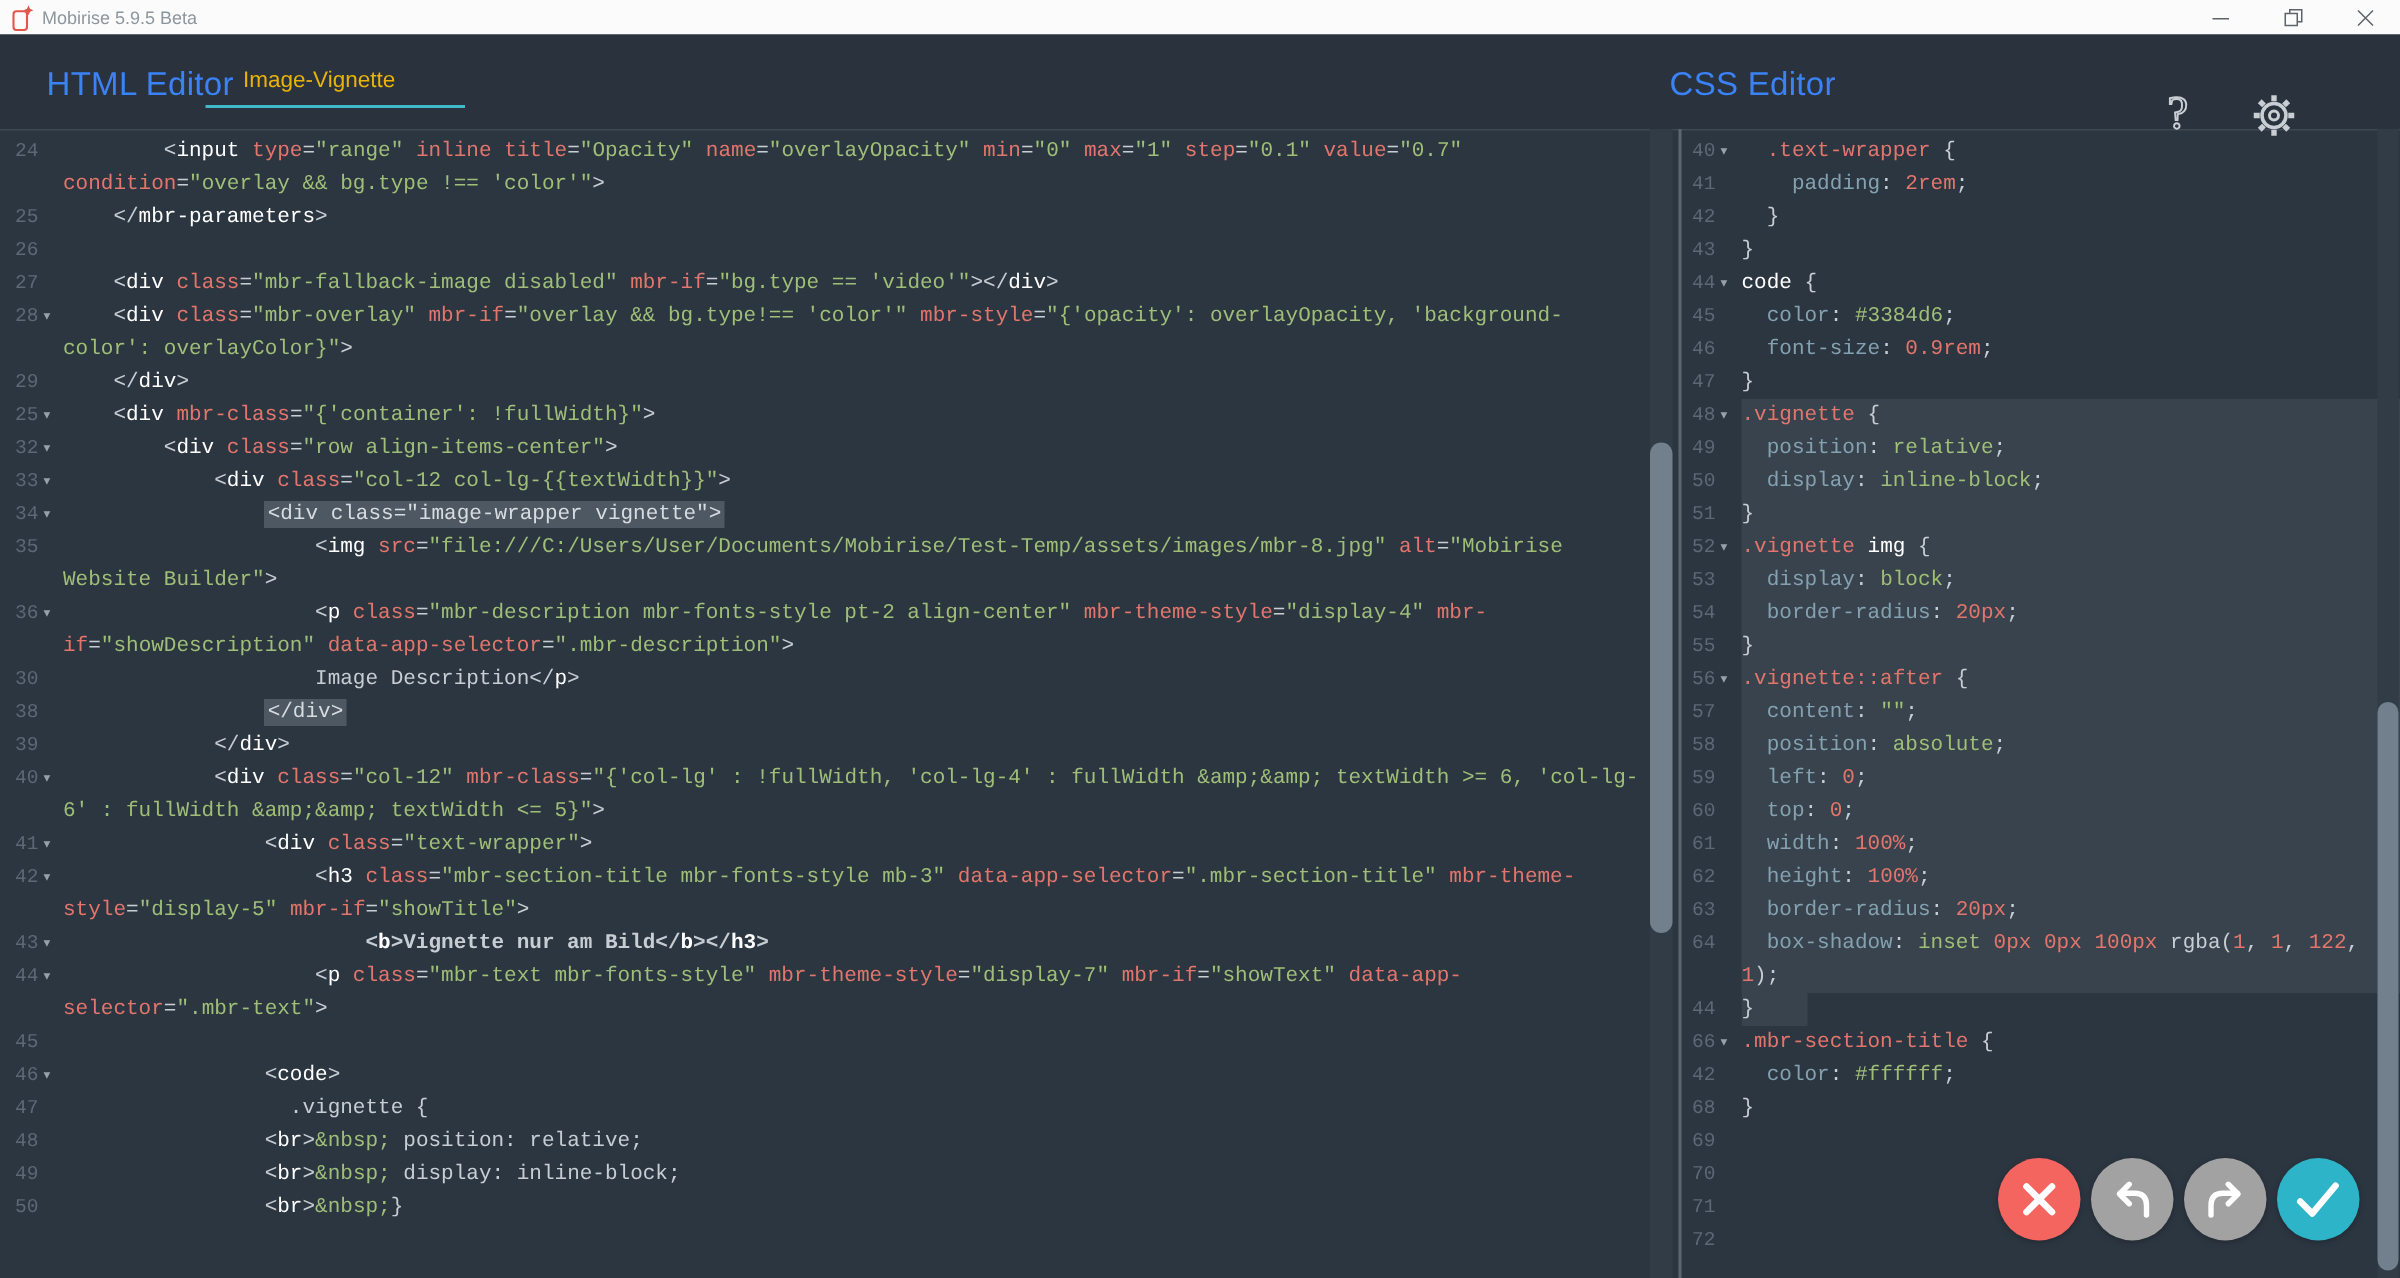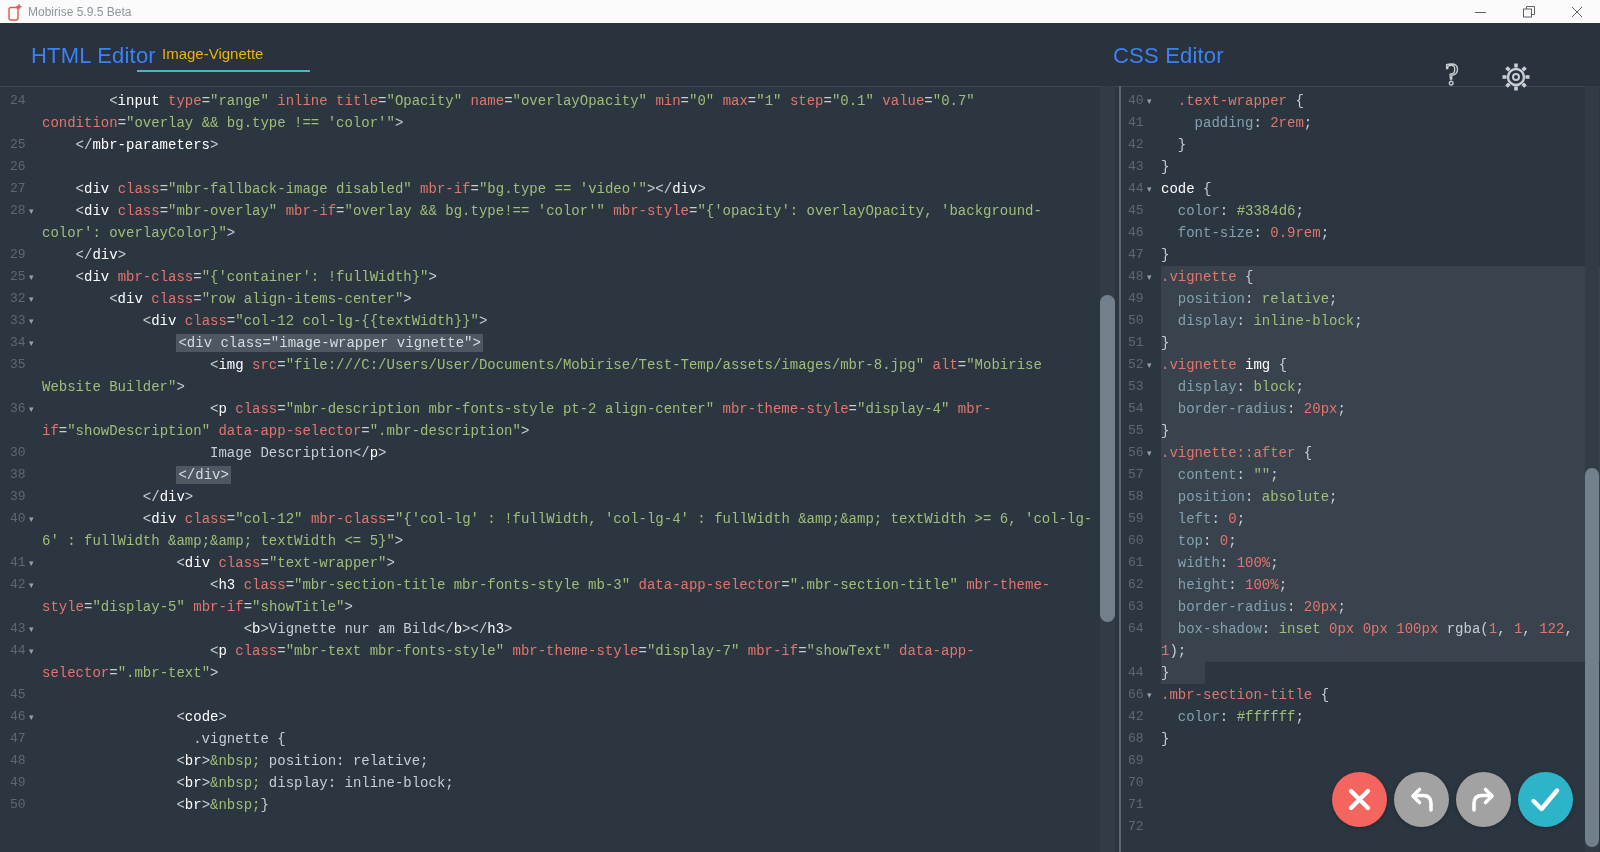--- a/index.html
+++ b/index.html
@@ -143,21 +143,21 @@
         <div class="crow"><span class="gut"><span class="ln">36</span><span class="fold">▾</span></span><span class="codeln" style="padding-left: 20ch;"><span class="tk-p">&lt;</span><span class="tk-t">p</span><span class="tk-p"> </span><span class="tk-a">class</span><span class="tk-p">=</span><span class="tk-s">"mbr-description mbr-fonts-style pt-2 align-center"</span><span class="tk-p"> </span><span class="tk-a">mbr-theme-style</span><span class="tk-p">=</span><span class="tk-s">"display-4"</span><span class="tk-p"> </span><span class="tk-a">mbr-</span></span></div>
         <div class="crow"><span class="gut"><span class="ln"></span><span class="fold"></span></span><span class="codeln" style="padding-left: 0ch;"><span class="tk-a">if</span><span class="tk-p">=</span><span class="tk-s">"showDescription"</span><span class="tk-p"> </span><span class="tk-a">data-app-selector</span><span class="tk-p">=</span><span class="tk-s">".mbr-description"</span><span class="tk-p">&gt;</span></span></div>
         <div class="crow"><span class="gut"><span class="ln">30</span><span class="fold"></span></span><span class="codeln" style="padding-left: 20ch;"><span class="tk-p">Image Description&lt;/</span><span class="tk-t">p</span><span class="tk-p">&gt;</span></span></div>
         <div class="crow"><span class="gut"><span class="ln">38</span><span class="fold"></span></span><span class="codeln" style="padding-left: 16ch;"><span class="tk-sel">&lt;/div&gt;</span></span></div>
         <div class="crow"><span class="gut"><span class="ln">39</span><span class="fold"></span></span><span class="codeln" style="padding-left: 12ch;"><span class="tk-p">&lt;/</span><span class="tk-t">div</span><span class="tk-p">&gt;</span></span></div>
         <div class="crow"><span class="gut"><span class="ln">40</span><span class="fold">▾</span></span><span class="codeln" style="padding-left: 12ch;"><span class="tk-p">&lt;</span><span class="tk-t">div</span><span class="tk-p"> </span><span class="tk-a">class</span><span class="tk-p">=</span><span class="tk-s">"col-12"</span><span class="tk-p"> </span><span class="tk-a">mbr-class</span><span class="tk-p">=</span><span class="tk-s">"{'col-lg' : !fullWidth, 'col-lg-4' : fullWidth &amp;amp;&amp;amp; textWidth &gt;= 6, 'col-lg-</span></span></div>
         <div class="crow"><span class="gut"><span class="ln"></span><span class="fold"></span></span><span class="codeln" style="padding-left: 0ch;"><span class="tk-s">6' : fullWidth &amp;amp;&amp;amp; textWidth &lt;= 5}"</span><span class="tk-p">&gt;</span></span></div>
         <div class="crow"><span class="gut"><span class="ln">41</span><span class="fold">▾</span></span><span class="codeln" style="padding-left: 16ch;"><span class="tk-p">&lt;</span><span class="tk-t">div</span><span class="tk-p"> </span><span class="tk-a">class</span><span class="tk-p">=</span><span class="tk-s">"text-wrapper"</span><span class="tk-p">&gt;</span></span></div>
         <div class="crow"><span class="gut"><span class="ln">42</span><span class="fold">▾</span></span><span class="codeln" style="padding-left: 20ch;"><span class="tk-p">&lt;</span><span class="tk-t">h3</span><span class="tk-p"> </span><span class="tk-a">class</span><span class="tk-p">=</span><span class="tk-s">"mbr-section-title mbr-fonts-style mb-3"</span><span class="tk-p"> </span><span class="tk-a">data-app-selector</span><span class="tk-p">=</span><span class="tk-s">".mbr-section-title"</span><span class="tk-p"> </span><span class="tk-a">mbr-theme-</span></span></div>
         <div class="crow"><span class="gut"><span class="ln"></span><span class="fold"></span></span><span class="codeln" style="padding-left: 0ch;"><span class="tk-a">style</span><span class="tk-p">=</span><span class="tk-s">"display-5"</span><span class="tk-p"> </span><span class="tk-a">mbr-if</span><span class="tk-p">=</span><span class="tk-s">"showTitle"</span><span class="tk-p">&gt;</span></span></div>
-        <div class="crow"><span class="gut"><span class="ln">43</span><span class="fold">▾</span></span><span class="codeln" style="padding-left: 24ch;"><span class="tk-p">&lt;</span><span class="tk-t">b</span><span class="tk-p">&gt;Vignette nur am Bild&lt;/</span><span class="tk-t">b</span><span class="tk-p">&gt;&lt;/</span><span class="tk-t">h3</span><span class="tk-p">&gt;</span></span></div>
+        <div class="crow"><span class="gut"><span class="ln">43</span><span class="fold">▾</span></span><span class="codeln" style="padding-left: 24ch; font-weight: bold;"><span class="tk-p">&lt;</span><span class="tk-t">b</span><span class="tk-p">&gt;Vignette nur am Bild&lt;/</span><span class="tk-t">b</span><span class="tk-p">&gt;&lt;/</span><span class="tk-t">h3</span><span class="tk-p">&gt;</span></span></div>
         <div class="crow"><span class="gut"><span class="ln">44</span><span class="fold">▾</span></span><span class="codeln" style="padding-left: 20ch;"><span class="tk-p">&lt;</span><span class="tk-t">p</span><span class="tk-p"> </span><span class="tk-a">class</span><span class="tk-p">=</span><span class="tk-s">"mbr-text mbr-fonts-style"</span><span class="tk-p"> </span><span class="tk-a">mbr-theme-style</span><span class="tk-p">=</span><span class="tk-s">"display-7"</span><span class="tk-p"> </span><span class="tk-a">mbr-if</span><span class="tk-p">=</span><span class="tk-s">"showText"</span><span class="tk-p"> </span><span class="tk-a">data-app-</span></span></div>
         <div class="crow"><span class="gut"><span class="ln"></span><span class="fold"></span></span><span class="codeln" style="padding-left: 0ch;"><span class="tk-a">selector</span><span class="tk-p">=</span><span class="tk-s">".mbr-text"</span><span class="tk-p">&gt;</span></span></div>
         <div class="crow"><span class="gut"><span class="ln">45</span><span class="fold"></span></span><span class="codeln" style="padding-left: 0ch;"></span></div>
         <div class="crow"><span class="gut"><span class="ln">46</span><span class="fold">▾</span></span><span class="codeln" style="padding-left: 16ch;"><span class="tk-p">&lt;</span><span class="tk-t">code</span><span class="tk-p">&gt;</span></span></div>
         <div class="crow"><span class="gut"><span class="ln">47</span><span class="fold"></span></span><span class="codeln" style="padding-left: 18ch;"><span class="tk-p">.vignette {</span></span></div>
         <div class="crow"><span class="gut"><span class="ln">48</span><span class="fold"></span></span><span class="codeln" style="padding-left: 16ch;"><span class="tk-p">&lt;</span><span class="tk-t">br</span><span class="tk-p">&gt;</span><span class="tk-s">&amp;nbsp;</span><span class="tk-p"> position: relative;</span></span></div>
         <div class="crow"><span class="gut"><span class="ln">49</span><span class="fold"></span></span><span class="codeln" style="padding-left: 16ch;"><span class="tk-p">&lt;</span><span class="tk-t">br</span><span class="tk-p">&gt;</span><span class="tk-s">&amp;nbsp;</span><span class="tk-p"> display: inline-block;</span></span></div>
         <div class="crow"><span class="gut"><span class="ln">50</span><span class="fold"></span></span><span class="codeln" style="padding-left: 16ch;"><span class="tk-p">&lt;</span><span class="tk-t">br</span><span class="tk-p">&gt;</span><span class="tk-s">&amp;nbsp;</span><span class="tk-p">}</span></span></div>
       </div>
     <div class="vtrack html">

